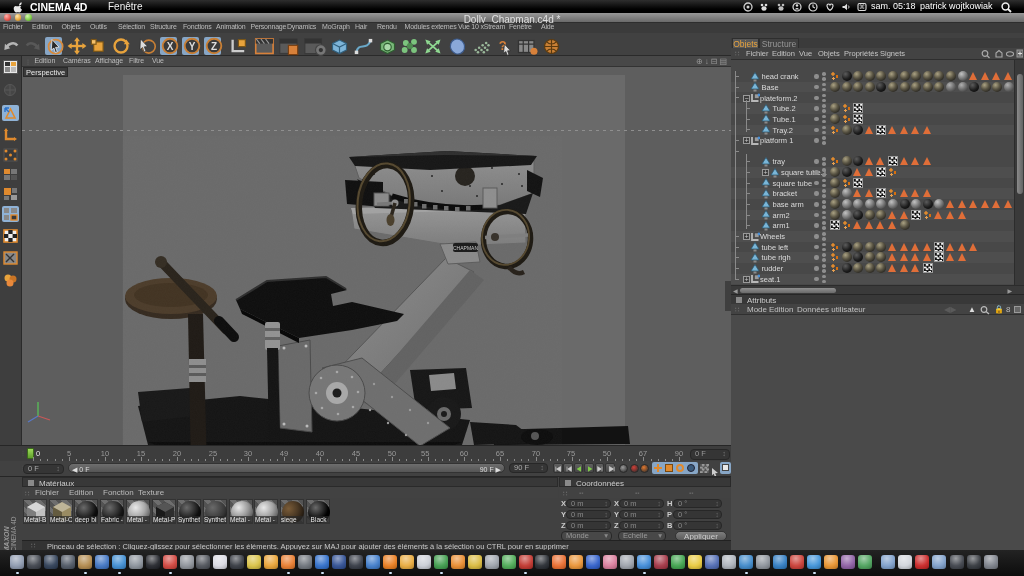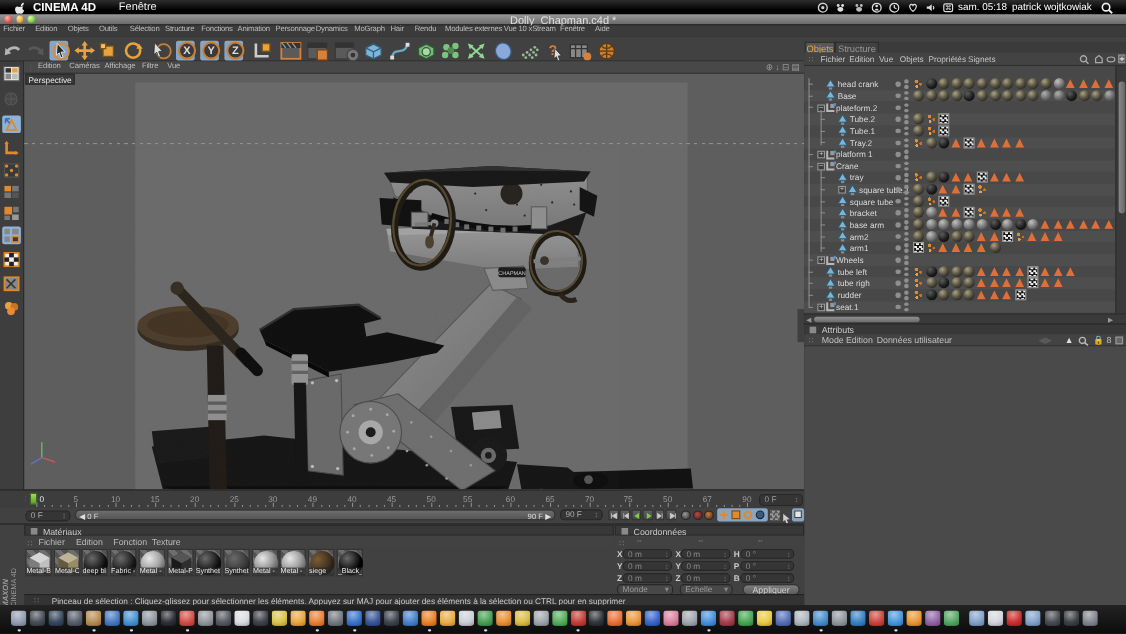--- a/index.html
+++ b/index.html
@@ -699,32 +699,20 @@
         <span class="tri" style="left:192px;"></span>
       </div>
       <div class="row" style="top:75.1px;">
         <span style="position:absolute;left:12px;top:2px;width:7px;height:7px;border:1px solid #9a9a9a;background:#3d3d3d;color:#ccc;font-size:7px;line-height:5px;text-align:center;">+</span>
         <span style="position:absolute;left:19px;top:0.5px;"><svg width="10" height="10">
             <path d="M2 1 L2 8 L8.5 8" stroke="#b8b8b8" stroke-width="1.8" fill="none"></path>
             <rect x="4.5" y="1" width="4.5" height="4.5" fill="#9a9a9a" stroke="#333" stroke-width="0.5"></rect>
             <circle cx="9" cy="2" r="1.4" fill="#4a90d8"></circle>
           </svg></span>
         <span class="lbl" style="left:29px;">platform 1</span>
-        <span style="position:absolute;left:83px;top:3px;width:4.5px;height:4.5px;border-radius:50%;background:#8e8e8e;"></span>
-        <span style="position:absolute;left:91px;top:1px;width:3.5px;height:3.5px;border-radius:50%;background:#8e8e8e;"></span>
-        <span style="position:absolute;left:91px;top:6px;width:3.5px;height:3.5px;border-radius:50%;background:#8e8e8e;"></span>
-      </div>
-      <div class="row alt" style="top:85.8px;">
-        <span style="position:absolute;left:12px;top:2px;width:7px;height:7px;border:1px solid #9a9a9a;background:#3d3d3d;color:#ccc;font-size:7px;line-height:5px;text-align:center;">−</span>
-        <span style="position:absolute;left:19px;top:0.5px;"><svg width="10" height="10">
-            <path d="M2 1 L2 8 L8.5 8" stroke="#b8b8b8" stroke-width="1.8" fill="none"></path>
-            <rect x="4.5" y="1" width="4.5" height="4.5" fill="#9a9a9a" stroke="#333" stroke-width="0.5"></rect>
-            <circle cx="9" cy="2" r="1.4" fill="#4a90d8"></circle>
-          </svg></span>
-        <span class="lbl" style="left:29px;">Crane</span>
         <span style="position:absolute;left:83px;top:3px;width:4.5px;height:4.5px;border-radius:50%;background:#8e8e8e;"></span>
         <span style="position:absolute;left:91px;top:1px;width:3.5px;height:3.5px;border-radius:50%;background:#8e8e8e;"></span>
         <span style="position:absolute;left:91px;top:6px;width:3.5px;height:3.5px;border-radius:50%;background:#8e8e8e;"></span>
       </div>
       <div class="row" style="top:96.4px;">
         <span style="position:absolute;left:30px;top:0.5px;"><svg width="10" height="10">
             <path d="M5 0.5 L9 7 L1 7 Z" fill="#7ab6d8" stroke="#2e5a74" stroke-width="0.8"></path>
             <rect x="3.5" y="7.5" width="3" height="2" fill="#8a8a8a"></rect>
           </svg></span>
         <span class="lbl" style="left:41.5px;">tray</span>

